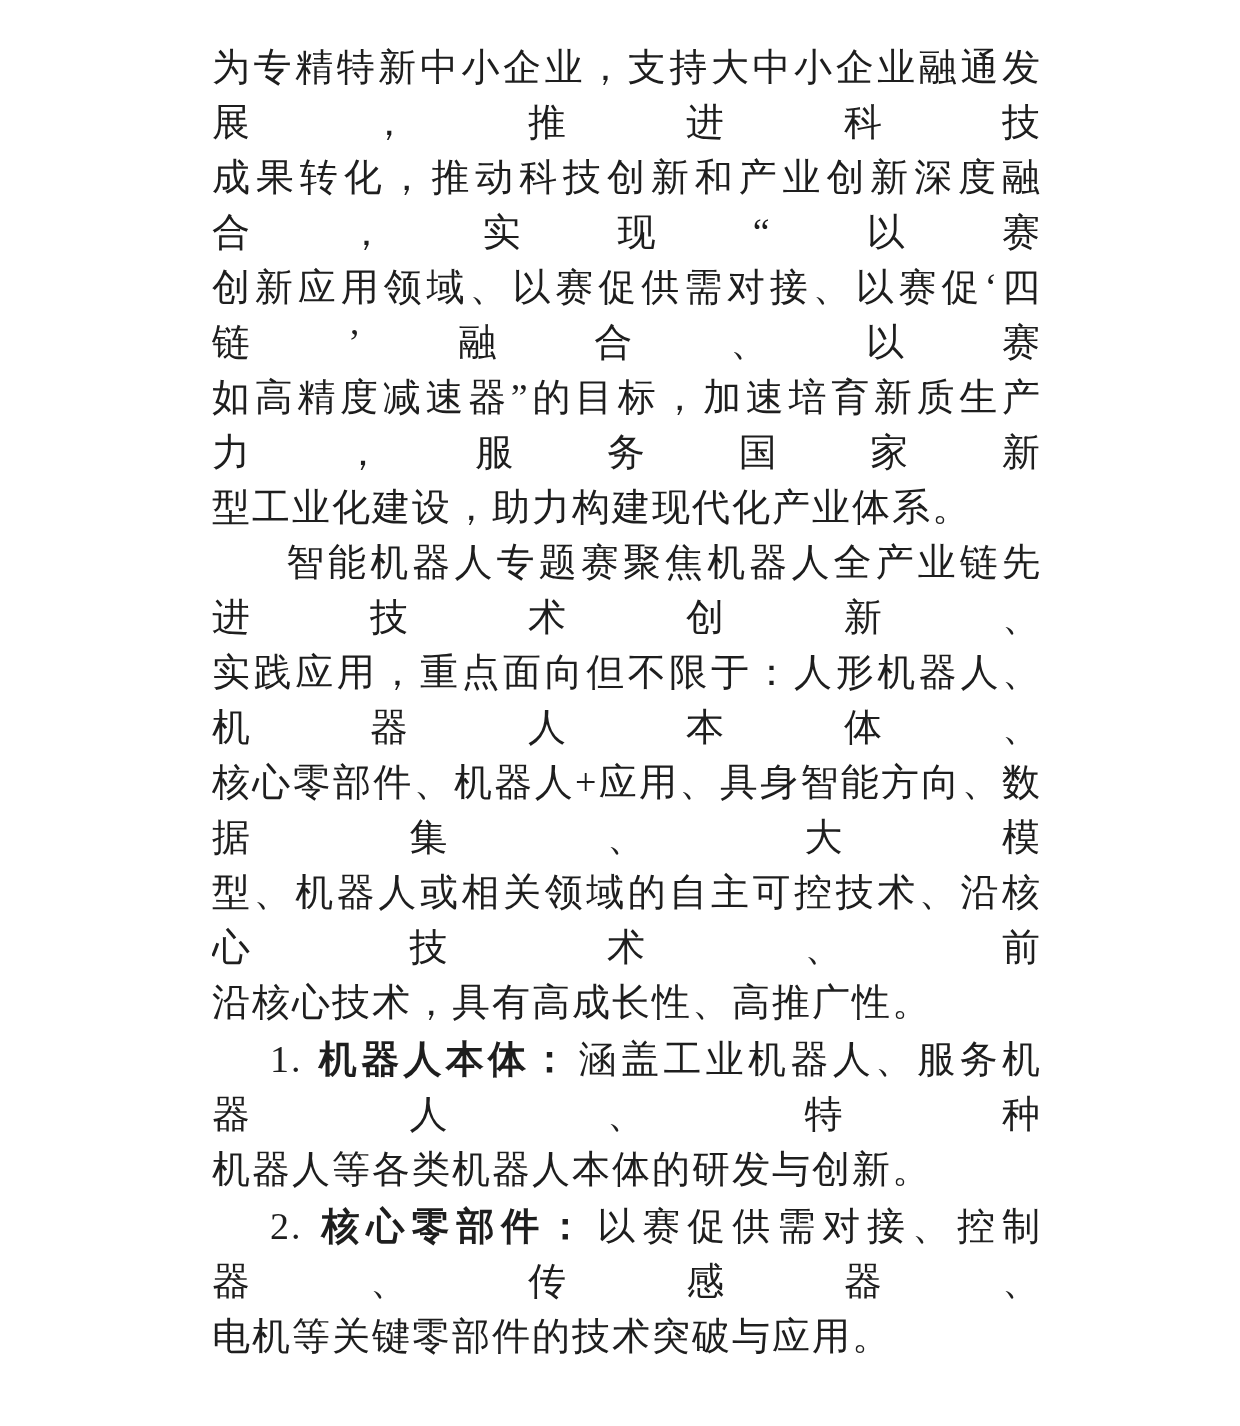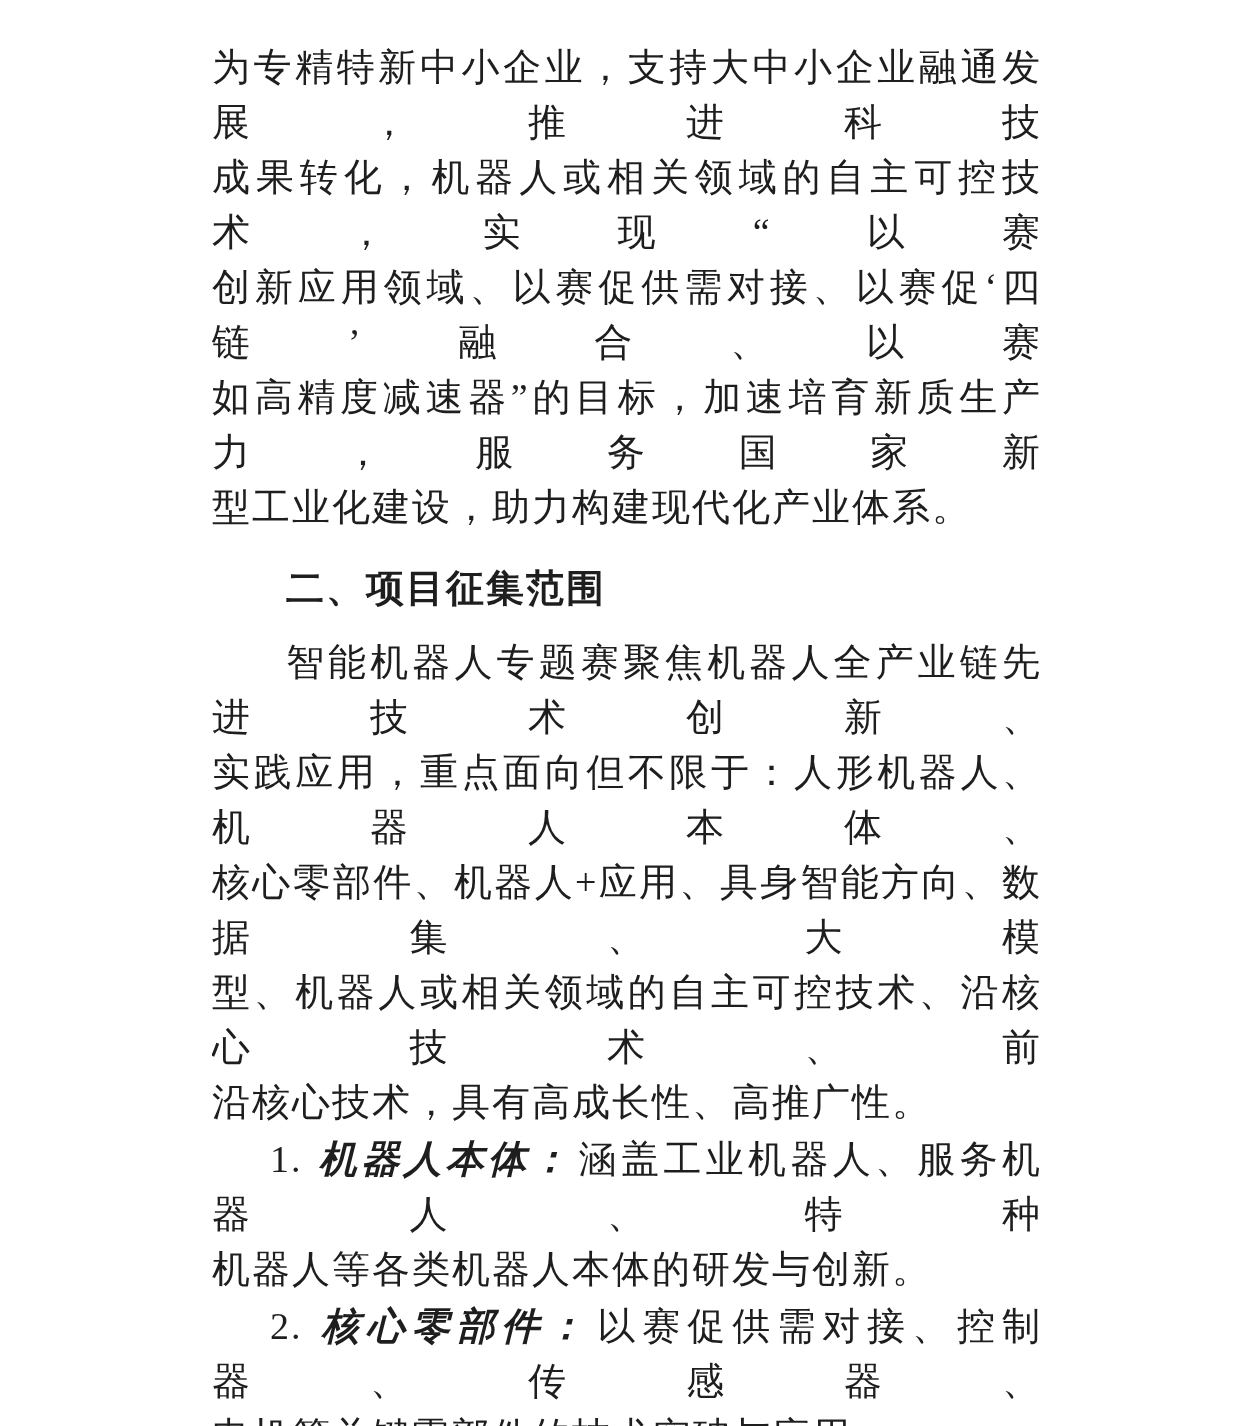--- a/index.html
+++ b/index.html
@@ -36,36 +36,35 @@
   .indent-2 { text-indent: 74px; }
   .indent-item { text-indent: 58px; }
   .heading {
     font-weight: bold;
     text-indent: 74px;
     margin: 26px 0 19px 0;
   }
   .item { margin-top: 2px; }
   .bold { font-weight: bold; }
   .num { margin-right: 14px; }
-  .label { margin-right: 6px; font-style: italic; }
+  .label { margin-right: 6px; }
 </style>
 </head>
 <body>
 
 <div class="doc">
 
   <div>
     <div class="line fill">为专精特新中小企业，支持大中小企业融通发展，推进科技</div>
-    <div class="line fill">成果转化，机器人或相关领域的自主可控技术，实现“以赛</div>
+    <div class="line fill">成果转化，推动科技创新和产业创新深度融合，实现“以赛</div>
     <div class="line fill">创新应用领域、以赛促供需对接、以赛促‘四链’融合、以赛</div>
     <div class="line fill">如高精度减速器”的目标，加速培育新质生产力，服务国家新</div>
     <div class="line">型工业化建设，助力构建现代化产业体系。</div>
   </div>
 
-  <div class="line heading">二、项目征集范围</div>
 
   <div>
     <div class="line fill indent-2">智能机器人专题赛聚焦机器人全产业链先进技术创新、</div>
     <div class="line fill">实践应用，重点面向但不限于：人形机器人、机器人本体、</div>
     <div class="line fill">核心零部件、机器人+应用、具身智能方向、数据集、大模</div>
     <div class="line fill">型、机器人或相关领域的自主可控技术、沿核心技术、前</div>
     <div class="line">沿核心技术，具有高成长性、高推广性。</div>
   </div>
 
   <div class="item">

